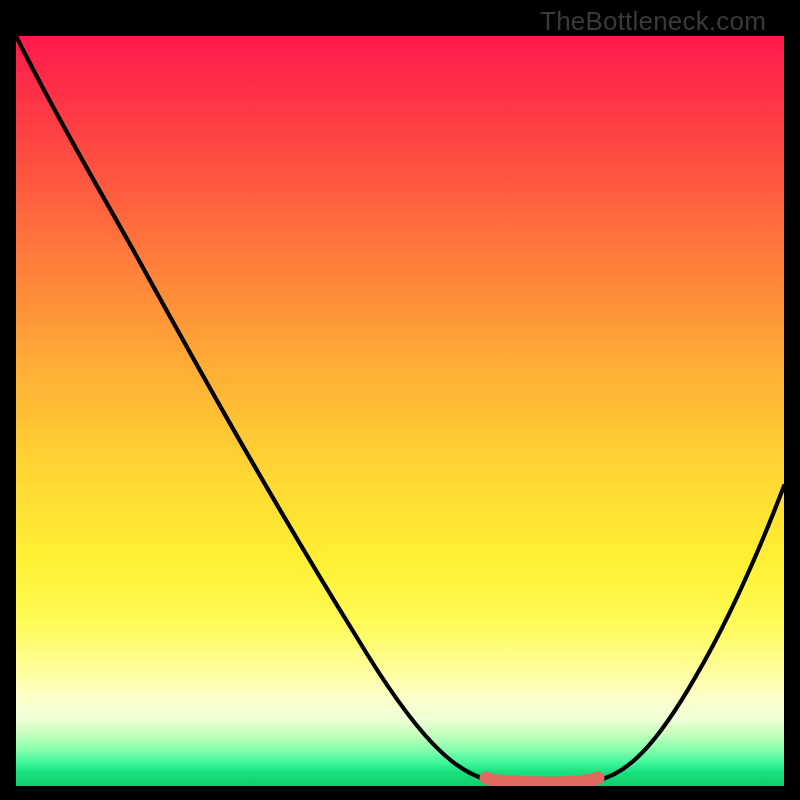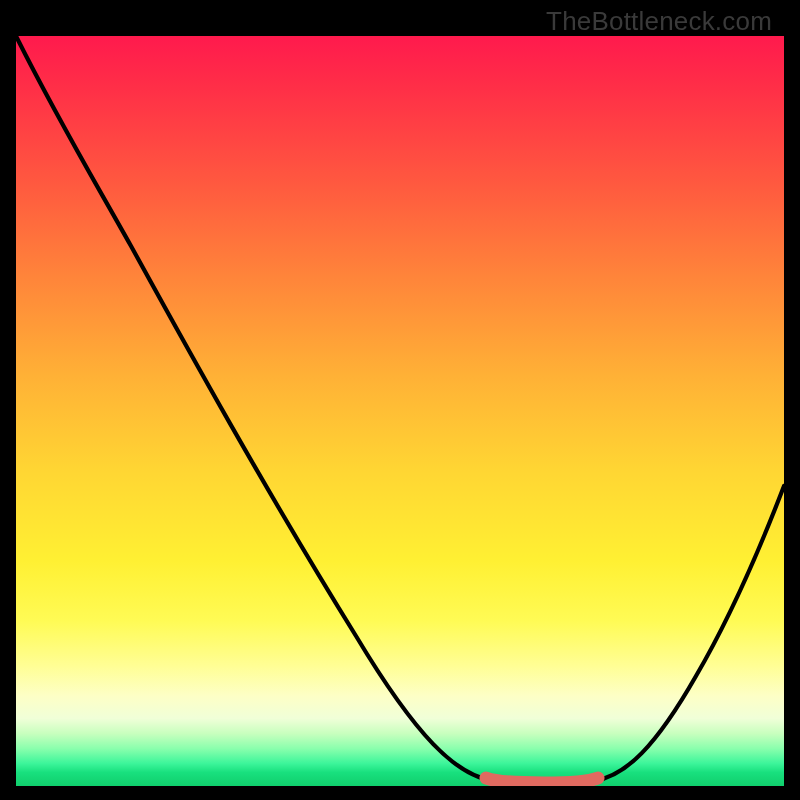--- a/index.html
+++ b/index.html
@@ -49,21 +49,21 @@
   .curve {
     position: absolute;
     left: 0;
     top: 0;
     width: 100%;
     height: 100%;
   }
   .watermark {
     position: absolute;
     top: 6px;
-    right: 28px;
+    right: 34px;
     color: #3a3a3a;
     font-size: 26px;
     font-weight: 400;
     letter-spacing: 0.2px;
   }
 </style>
 </head>
 <body>
 
 <div class="watermark">TheBottleneck.com</div>

